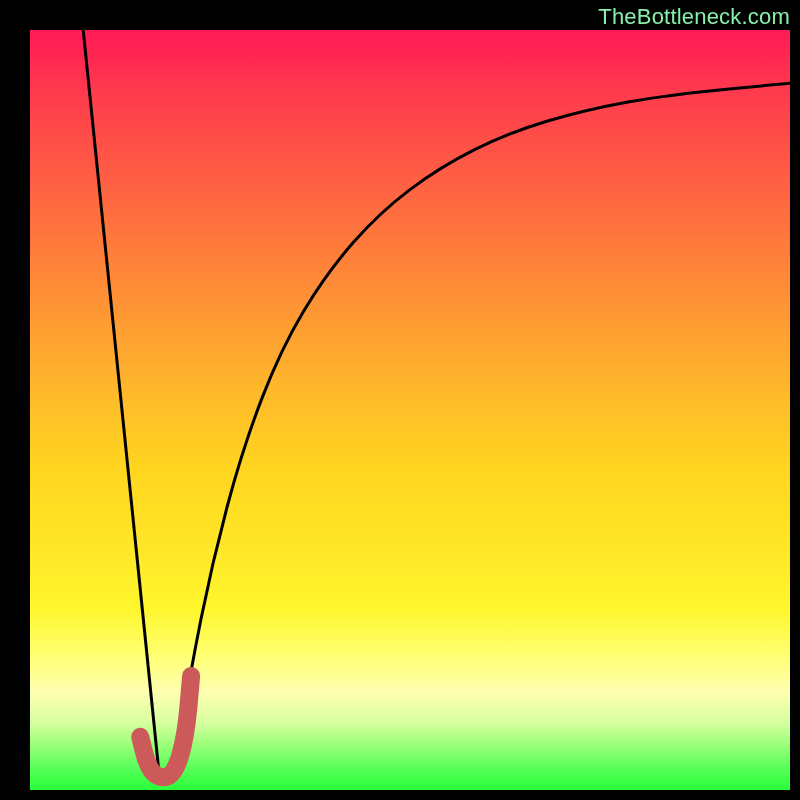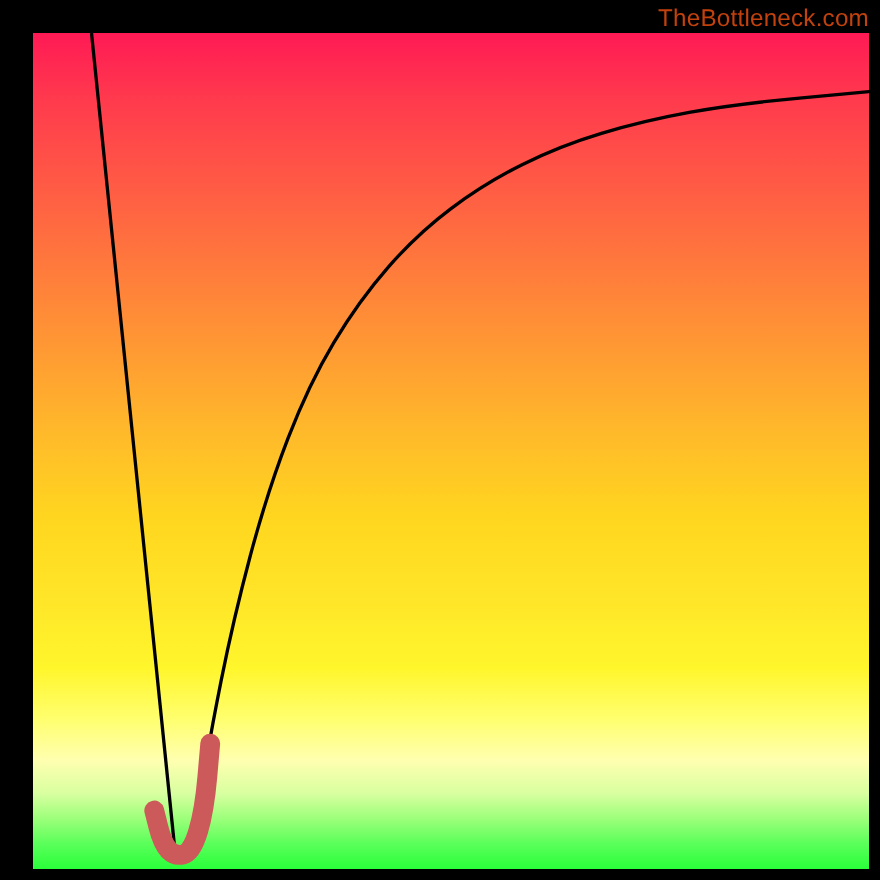--- a/index.html
+++ b/index.html
@@ -14,21 +14,21 @@
   .frame {
     position: relative;
     width: 800px;
     height: 800px;
     background: #000;
   }
   .watermark {
     position: absolute;
     top: 4px;
     right: 10px;
-    color: #c2410c;
+    color: #86efac;
     font-size: 22px;
     font-weight: 500;
     z-index: 5;
     letter-spacing: 0.2px;
   }
   .plot-area {
     position: absolute;
     left: 30px;
     top: 30px;
     width: 760px;

